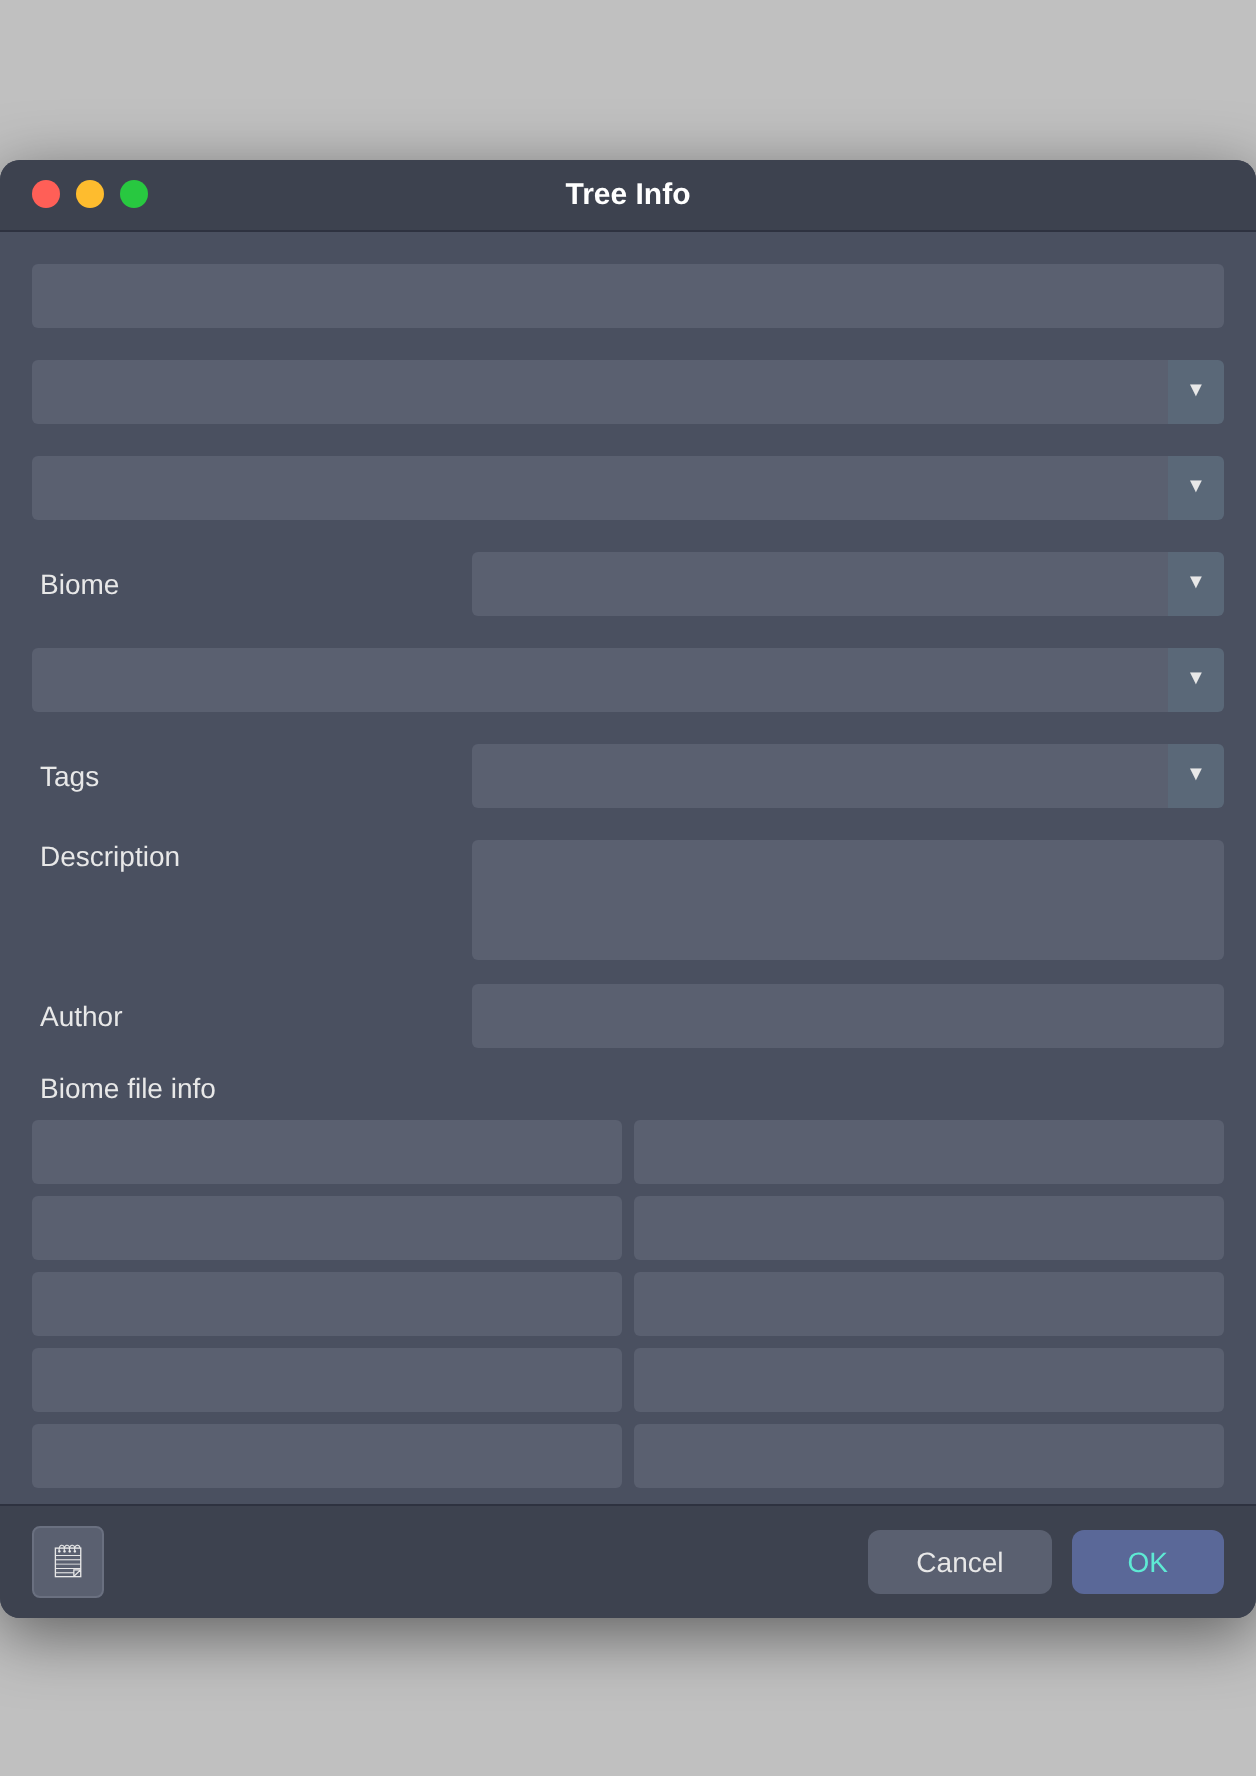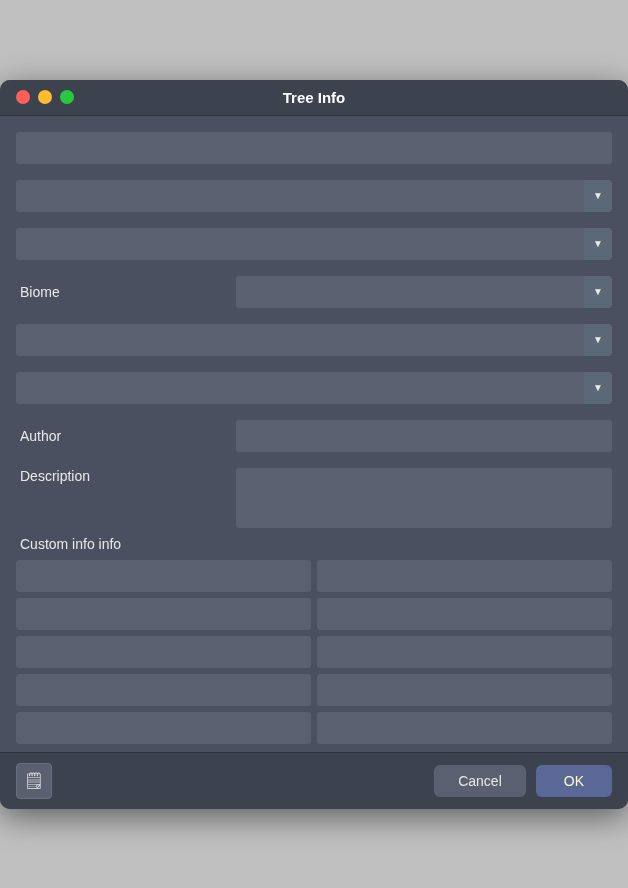--- a/index.html
+++ b/index.html
@@ -209,21 +209,21 @@
       font-size: 14px;
       cursor: pointer;
       font-weight: 400;
     }
 
     .btn-ok {
       padding: 8px 28px;
       background: #5a6898;
       border: none;
       border-radius: 6px;
-      color: #fef9c3;
+      color: #5eead4;
       font-size: 14px;
       cursor: pointer;
       font-weight: 500;
     }
   </style>
 </head>
 <body>
 
 <div class="window">
 
@@ -266,37 +266,38 @@
     </div>
 
     <div class="form-row">
       <div class="form-input-with-dropdown">
         <input type="text" value="" style="">
         <button class="dropdown-arrow">▼</button>
       </div>
     </div>
 
     <div class="form-row">
-      <div class="form-input-with-dropdown">
-        <input type="text" value="" style="">
-        <button class="dropdown-arrow">▼</button>
-      </div>
-    </div>
-
-    <div class="form-row">
-      <span class="form-label">Author</span>
-      <input type="text" class="form-input" value="" style="">
+      <span class="form-label">Tags</span>
+      <div class="form-input-with-dropdown">
+        <input type="text" value="" style="">
+        <button class="dropdown-arrow">▼</button>
+      </div>
     </div>
 
     <div class="form-row" style="align-items: flex-start; padding-top: 4px;">
       <span class="form-label">Description</span>
       <textarea class="textarea-input" style=""></textarea>
     </div>
 
-    <div class="section-label">Custom info info</div>
+    <div class="form-row">
+      <span class="form-label">Author</span>
+      <input type="text" class="form-input" value="" style="">
+    </div>
+
+    <div class="section-label">Biome file info</div>
 
     <div class="custom-grid">
 
       <input type="text" class="custom-input" value="" style="">
       <input type="text" class="custom-input" value="" style="">
 
       <input type="text" class="custom-input" value="" style="">
       <input type="text" class="custom-input" value="" style="">
 
       <input type="text" class="custom-input" value="" style="">

